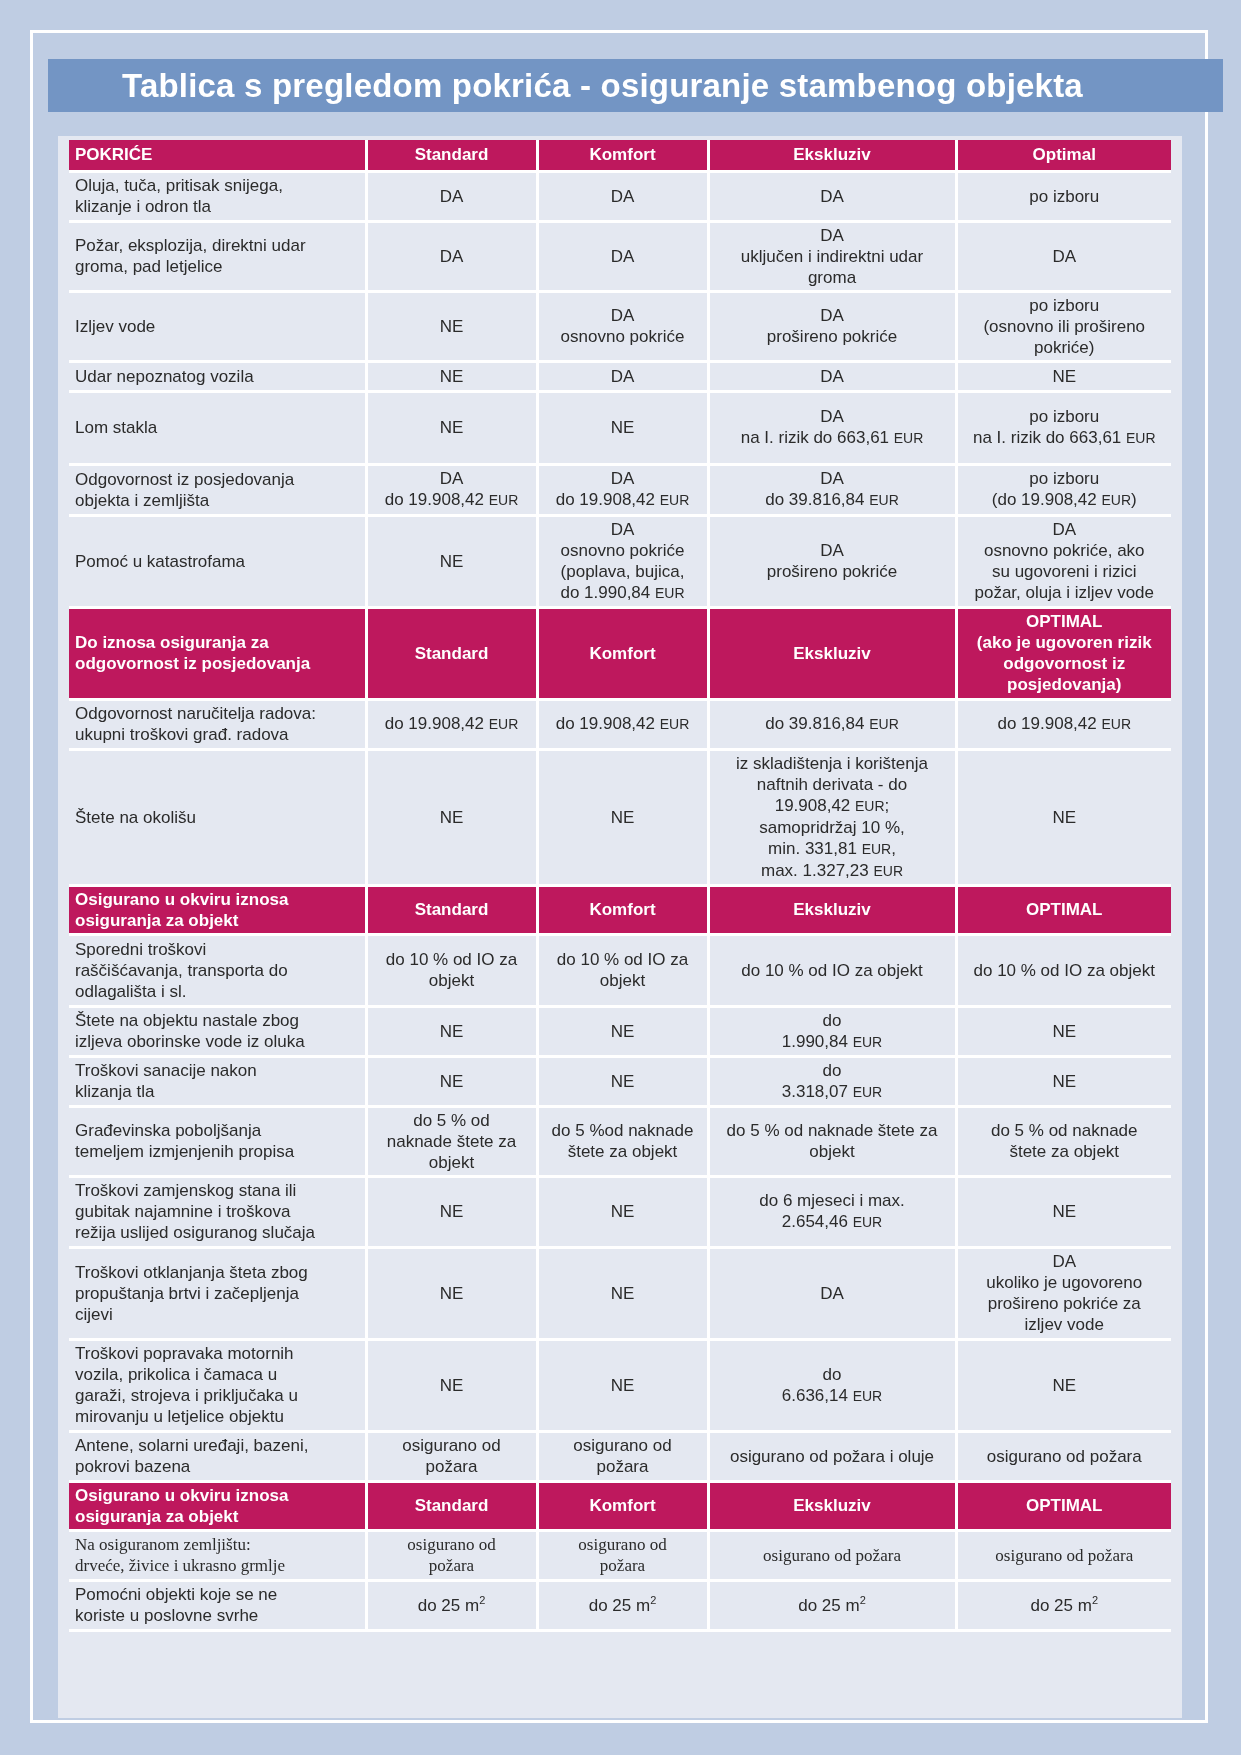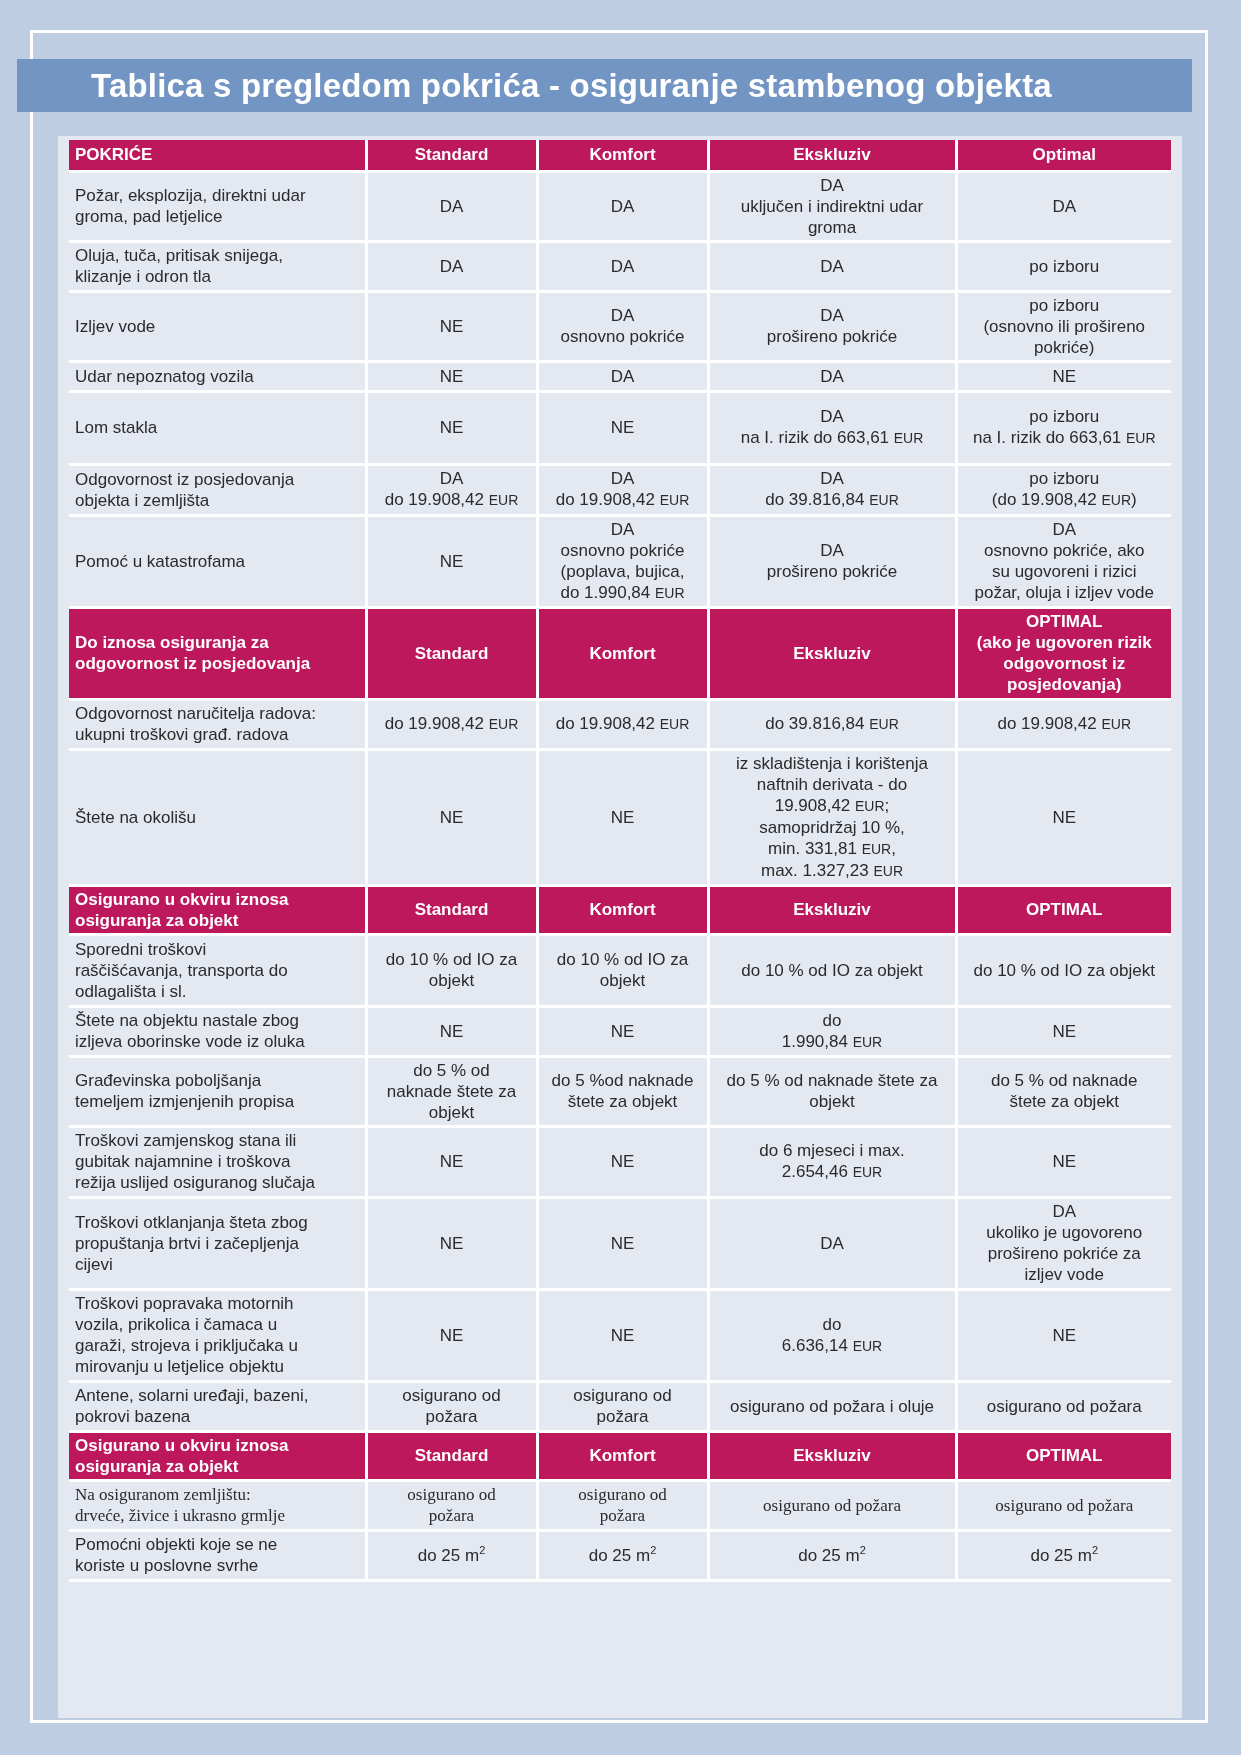--- a/index.html
+++ b/index.html
@@ -13,21 +13,21 @@
     }
     .frame {
       position: absolute;
       left: 30px; top: 30px;
       width: 1178px; height: 1693px;
       border: 3px solid #ffffff;
       box-sizing: border-box;
     }
     .title-bar {
       position: absolute;
-      left: 17px; top: 59px;
+      left: 48px; top: 59px;
       width: 1175px; height: 53px;
       background: #7395c4;
       display: flex; align-items: center;
     }
     .title-bar h1 {
       margin: 0 0 0 74px;
       font-size: 33px;
       font-weight: bold;
       color: #ffffff;
       letter-spacing: 0.2px;
@@ -103,56 +103,56 @@
         <th>
           <span class="cell-line">Komfort</span>
         </th>
         <th>
           <span class="cell-line">Ekskluziv</span>
         </th>
         <th>
           <span class="cell-line">Optimal</span>
         </th>
       </tr>
+      <tr style="height: 50px;">
+        <td>
+          <span class="cell-line">Oluja, tuča, pritisak snijega,</span>
+          <span class="cell-line">klizanje i odron tla</span>
+        </td>
+        <td>
+          <span class="cell-line">DA</span>
+        </td>
+        <td>
+          <span class="cell-line">DA</span>
+        </td>
+        <td>
+          <span class="cell-line">DA</span>
+        </td>
+        <td>
+          <span class="cell-line">po izboru</span>
+        </td>
+      </tr>
       <tr style="height: 70px;">
         <td>
           <span class="cell-line">Požar, eksplozija, direktni udar</span>
           <span class="cell-line">groma, pad letjelice</span>
         </td>
         <td>
           <span class="cell-line">DA</span>
         </td>
         <td>
           <span class="cell-line">DA</span>
         </td>
         <td>
           <span class="cell-line">DA</span>
           <span class="cell-line">uključen i indirektni udar</span>
           <span class="cell-line">groma</span>
         </td>
         <td>
           <span class="cell-line">DA</span>
-        </td>
-      </tr>
-      <tr style="height: 50px;">
-        <td>
-          <span class="cell-line">Oluja, tuča, pritisak snijega,</span>
-          <span class="cell-line">klizanje i odron tla</span>
-        </td>
-        <td>
-          <span class="cell-line">DA</span>
-        </td>
-        <td>
-          <span class="cell-line">DA</span>
-        </td>
-        <td>
-          <span class="cell-line">DA</span>
-        </td>
-        <td>
-          <span class="cell-line">po izboru</span>
         </td>
       </tr>
       <tr style="height: 70px;">
         <td>
           <span class="cell-line">Izljev vode</span>
         </td>
         <td>
           <span class="cell-line">NE</span>
         </td>
         <td>
@@ -363,20 +363,39 @@
           <span class="cell-line">NE</span>
         </td>
         <td>
           <span class="cell-line">do</span>
           <span class="cell-line">1.990,84 <span class="eur">EUR</span></span>
         </td>
         <td>
           <span class="cell-line">NE</span>
         </td>
       </tr>
+      <tr style="height: 50px;">
+        <td>
+          <span class="cell-line">Troškovi sanacije nakon</span>
+          <span class="cell-line">klizanja tla</span>
+        </td>
+        <td>
+          <span class="cell-line">NE</span>
+        </td>
+        <td>
+          <span class="cell-line">NE</span>
+        </td>
+        <td>
+          <span class="cell-line">do</span>
+          <span class="cell-line">3.318,07 <span class="eur">EUR</span></span>
+        </td>
+        <td>
+          <span class="cell-line">NE</span>
+        </td>
+      </tr>
       <tr style="height: 70px;">
         <td>
           <span class="cell-line">Građevinska poboljšanja</span>
           <span class="cell-line">temeljem izmjenjenih propisa</span>
         </td>
         <td>
           <span class="cell-line">do 5 % od</span>
           <span class="cell-line">naknade štete za</span>
           <span class="cell-line">objekt</span>
         </td>

